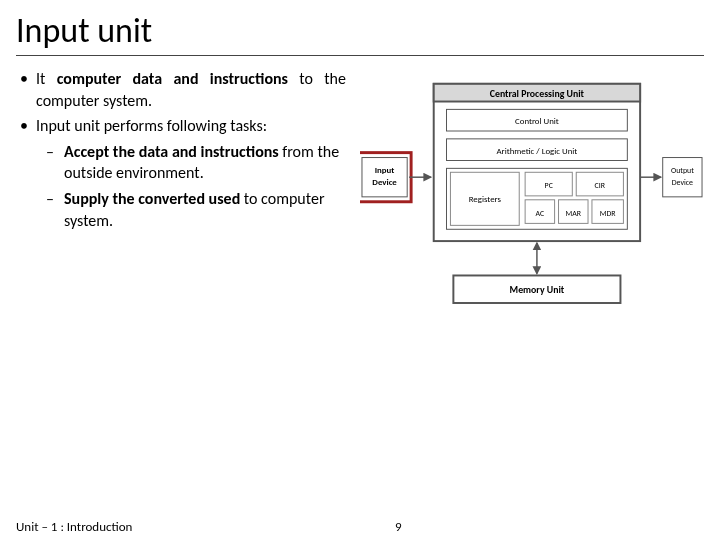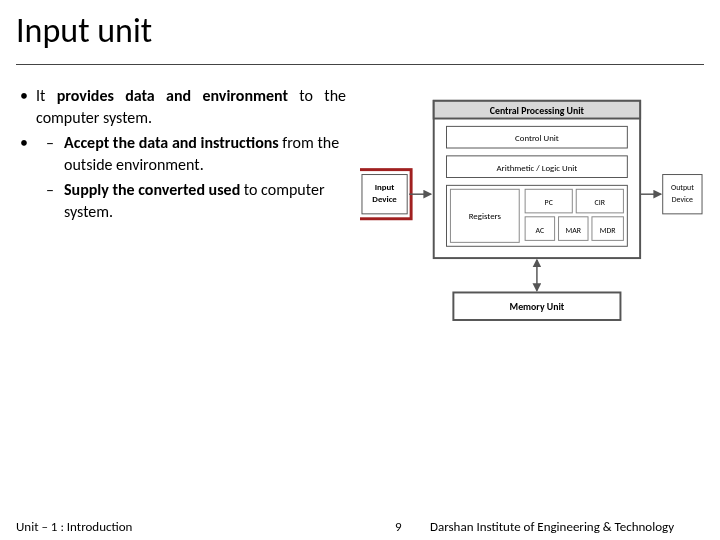--- a/index.html
+++ b/index.html
@@ -14,23 +14,23 @@
   }
   .slide {
     width: 100%;
     height: 100%;
     padding: 10px 16px 0 16px;
     position: relative;
   }
   .title {
     font-size: 34px;
     font-weight: 400;
-    padding-bottom: 13px;
+    padding-bottom: 4px;
     border-bottom: 1px solid #444;
-    margin-bottom: 20px;
+    margin-bottom: 12px;
   }
   .content {
     display: flex;
     gap: 14px;
   }
   .text-col {
     width: 330px;
   }
   ul.lv1 {
     list-style: none;
@@ -93,23 +93,24 @@
 
 <div class="slide">
 
   <div class="title">Input unit</div>
 
   <div class="content">
 
     <div class="text-col">
       <ul class="lv1">
         <li>
-          <span>It</span><span class="bold"> provides data and environment</span><span> to the computer system.</span>
+          <span>It</span><span class="bold"> computer data and instructions</span><span> to the computer system.</span>
         </li>
         <li>
+          <span>Input unit performs following tasks:</span>
           <ul class="lv2">
             <li>
               <span class="bold">Accept the data and instructions</span><span> from the outside environment.</span>
             </li>
             <li>
               <span class="bold">Supply the converted used</span><span> to computer system.</span>
             </li>
           </ul>
         </li>
       </ul>
@@ -170,16 +171,15 @@
 
         <line x1="180" y1="172" x2="180" y2="203" stroke="#555" stroke-width="1.5" marker-end="url(#ah)" marker-start="url(#ahs)"></line>
       </svg>
     </div>
 
   </div>
 
   <div class="footer">
     <span class="unit-label">Unit – 1 : Introduction</span>
     <span class="pnum">9</span>
-    <span class="inst">Darshan Institute of Engineering &amp; Technology</span>
   </div>
 
 </div>
 
 </body></html>

